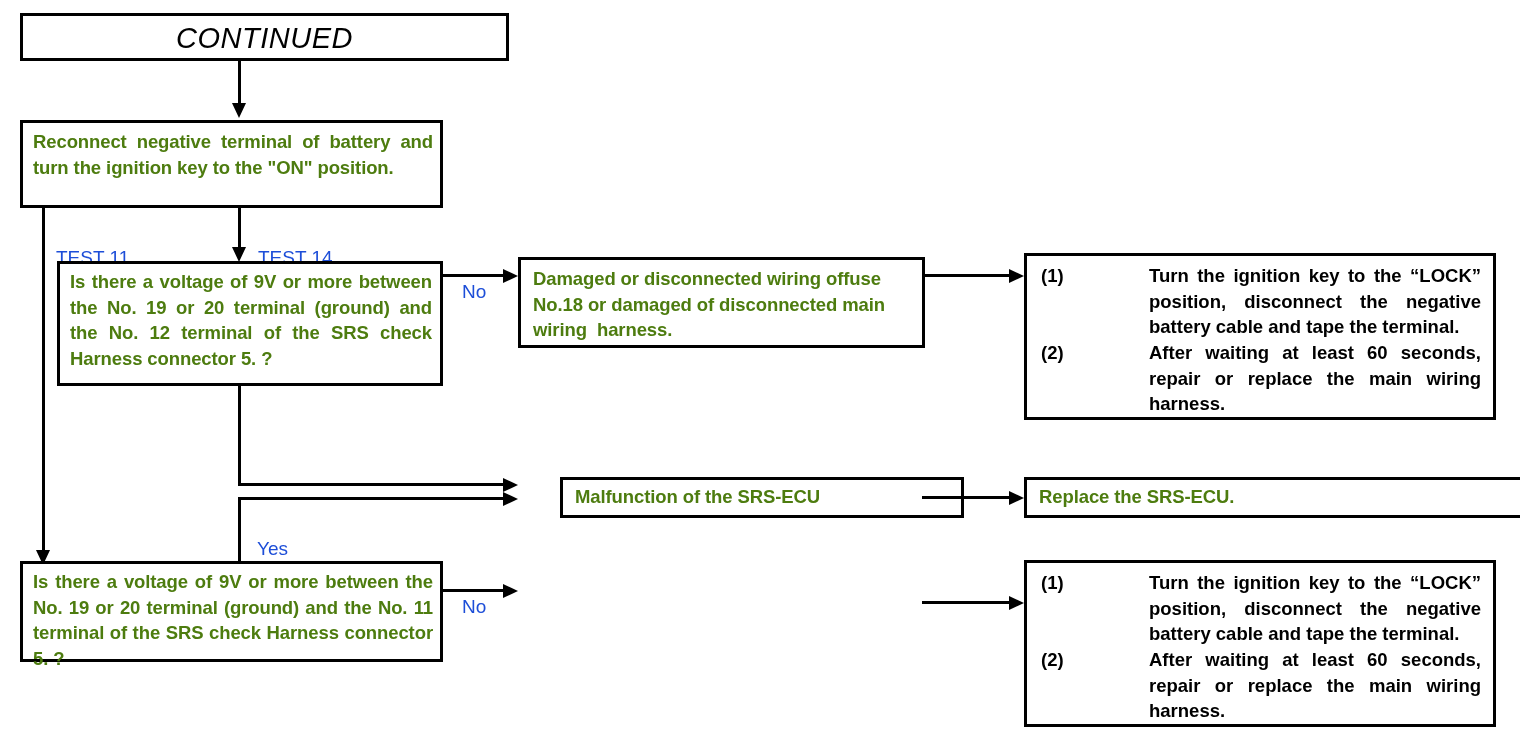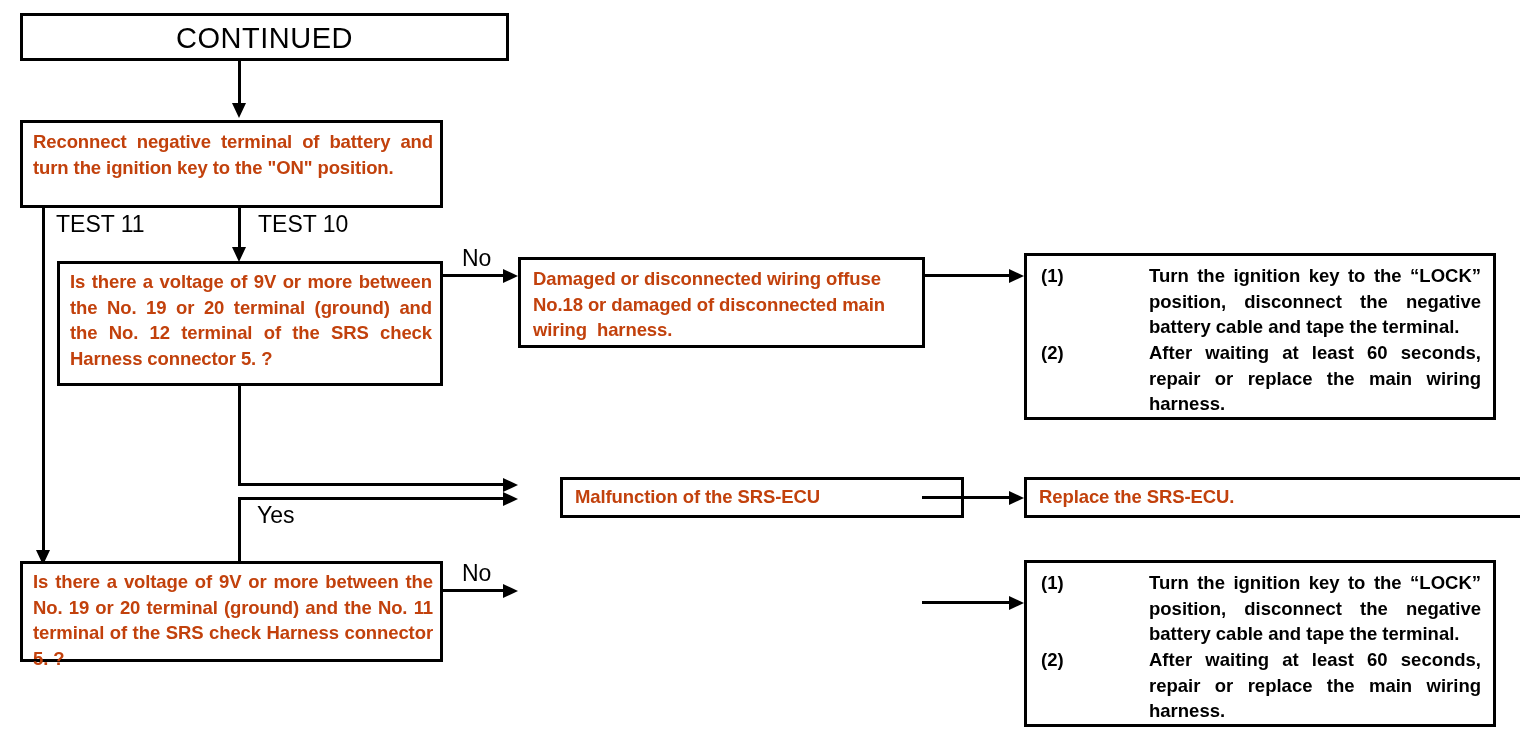--- a/index.html
+++ b/index.html
@@ -22,43 +22,44 @@
     background: #ffffff;
     box-sizing: border-box;
   }
   .box-text {
     position: absolute;
     font-size: 18.5px;
     font-weight: bold;
     line-height: 25.5px;
     letter-spacing: -0.1px;
     white-space: pre-wrap;
-    color: #c2410c;
+    color: #4d7c0f;
   }
   .just {
     text-align: justify;
     text-align-last: left;
   }
   .hdr-text {
     position: absolute;
     width: 100%;
     text-align: center;
     font-size: 29px;
     font-weight: normal;
     line-height: 34px;
     letter-spacing: 0.5px;
     color: #000000;
   }
   .label {
     position: absolute;
-    font-size: 23px;
+    font-size: 19px;
     font-weight: normal;
     line-height: 22px;
-    color: #000000;
+    color: #1d4ed8;
     white-space: nowrap;
+    margin-top: 34px;
   }
   .line-h {
     position: absolute;
     background: #000000;
     height: 3px;
   }
   .line-v {
     position: absolute;
     background: #000000;
     width: 3px;
@@ -97,38 +98,38 @@
     text-align-last: left;
     white-space: pre-wrap;
     margin-left: 48px;
   }
 </style>
 </head>
 <body>
 
 <div id="page">
 
-  <div class="box" style="left:20px; top:13px; width:489px; height:48px;">
+  <div class="box" style="left:20px; top:13px; width:489px; height:48px;font-style:italic;">
     <div class="hdr-text" style="top:5px;">CONTINUED</div>
   </div>
 
   <div class="line-v" style="left:238px; top:61px; height:44px;"></div>
   <div class="arrow-d" style="left:232px; top:103px;"></div>
 
   <div class="box" style="left:20px; top:120px; width:423px; height:88px;">
     <div class="box-text just" style="left:10px; top:6px; width:400px;">Reconnect negative terminal of battery and turn the ignition key to the "ON" position.</div>
   </div>
 
   <div class="line-v" style="left:42px; top:208px; height:345px;"></div>
   <div class="arrow-d" style="left:36px; top:550px;"></div>
   <div class="label" style="left:56px; top:213px;">TEST 11</div>
 
   <div class="line-v" style="left:238px; top:208px; height:42px;"></div>
   <div class="arrow-d" style="left:232px; top:247px;"></div>
-  <div class="label" style="left:258px; top:213px;">TEST 10</div>
+  <div class="label" style="left:258px; top:213px;">TEST 14</div>
 
   <div class="box" style="left:57px; top:261px; width:386px; height:125px;">
     <div class="box-text just" style="left:10px; top:5px; width:362px;">Is there a voltage of 9V or more between the No. 19 or 20 terminal (ground) and the No. 12 terminal of the SRS check Harness connector 5. ?</div>
   </div>
 
   <div class="line-h" style="left:443px; top:274px; width:62px;"></div>
   <div class="arrow-r" style="left:503px; top:269px;"></div>
   <div class="label" style="left:462px; top:247px;">No</div>
 
   <div class="box" style="left:518px; top:257px; width:407px; height:91px;">

